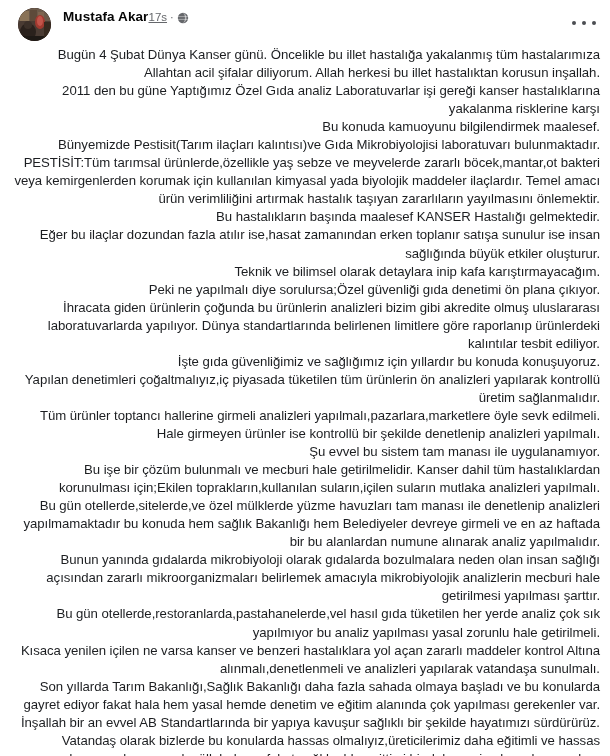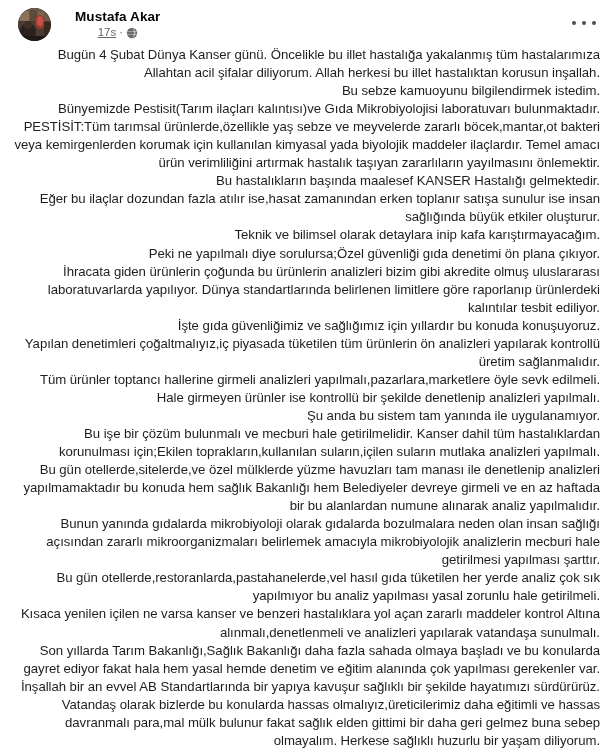--- a/index.html
+++ b/index.html
@@ -34,26 +34,25 @@
     width: 33px;
     height: 33px;
     border-radius: 50%;
     flex: 0 0 33px;
     overflow: hidden;
     position: relative;
     background: #3a2e28;
   }
   .avatar svg { display: block; }
   .header-text {
-    margin-left: 24px;
+    margin-left: 12px;
     display: flex;
-    flex-direction: column;
+    flex-direction: row;
     justify-content: flex-start;
     padding-top: 1px;
-    align-items: center;
   }
   .author-name {
     font-size: 13.5px;
     font-weight: bold;
     color: #050505;
     line-height: 15px;
     letter-spacing: 0.1px;
     white-space: nowrap;
   }
   .meta-row {
@@ -157,33 +156,34 @@
 
     <div class="more-menu">
       <span></span>
       <span></span>
       <span></span>
     </div>
   </div>
 
   <div class="post-body">
     <p>Bugün 4 Şubat Dünya Kanser günü. Öncelikle bu illet hastalığa yakalanmış tüm hastalarımıza Allahtan acil şifalar diliyorum. Allah herkesi bu illet hastalıktan korusun inşallah.</p>
-    <p>Bu sebze kamuoyunu bilgilendirmek istedim.</p>
+    <p>2011 den bu güne Yaptığımız Özel Gıda analiz Laboratuvarlar  işi  gereği kanser hastalıklarına yakalanma risklerine karşı</p>
+    <p>Bu konuda kamuoyunu bilgilendirmek maalesef.</p>
     <p>Bünyemizde Pestisit(Tarım ilaçları kalıntısı)ve Gıda Mikrobiyolojisi laboratuvarı bulunmaktadır.</p>
     <p>PESTİSİT:Tüm tarımsal ürünlerde,özellikle yaş sebze ve meyvelerde zararlı böcek,mantar,ot bakteri veya kemirgenlerden korumak için kullanılan kimyasal yada biyolojik maddeler ilaçlardır. Temel amacı ürün verimliliğini artırmak hastalık taşıyan zararlıların yayılmasını önlemektir.</p>
     <p>Bu hastalıkların başında maalesef KANSER Hastalığı gelmektedir.</p>
     <p>Eğer bu ilaçlar dozundan fazla atılır ise,hasat zamanından erken toplanır satışa sunulur ise insan sağlığında büyük etkiler oluşturur.</p>
     <p>Teknik ve bilimsel olarak detaylara inip kafa karıştırmayacağım.</p>
     <p>Peki ne yapılmalı diye sorulursa;Özel güvenliği gıda denetimi ön plana çıkıyor.</p>
     <p>İhracata giden ürünlerin çoğunda bu ürünlerin analizleri bizim gibi akredite olmuş uluslararası laboratuvarlarda yapılıyor. Dünya standartlarında belirlenen limitlere göre raporlanıp ürünlerdeki kalıntılar tesbit ediliyor.</p>
     <p>İşte gıda güvenliğimiz ve sağlığımız için yıllardır bu konuda konuşuyoruz.</p>
     <p>Yapılan denetimleri çoğaltmalıyız,iç piyasada tüketilen tüm ürünlerin ön analizleri yapılarak kontrollü üretim sağlanmalıdır.</p>
     <p>Tüm ürünler toptancı hallerine girmeli analizleri yapılmalı,pazarlara,marketlere öyle sevk edilmeli.</p>
     <p>Hale girmeyen ürünler ise kontrollü bir şekilde denetlenip analizleri yapılmalı.</p>
-    <p>Şu anda bu sistem tam yanında ile uygulanamıyor.</p>
+    <p>Şu evvel bu sistem tam manası ile uygulanamıyor.</p>
     <p>Bu işe bir çözüm bulunmalı ve mecburi hale getirilmelidir. Kanser dahil tüm hastalıklardan korunulması için;Ekilen toprakların,kullanılan suların,içilen suların mutlaka analizleri yapılmalı.</p>
     <p>Bu gün otellerde,sitelerde,ve özel mülklerde yüzme havuzları tam manası ile denetlenip analizleri yapılmamaktadır bu konuda hem sağlık Bakanlığı hem Belediyeler devreye girmeli ve en az haftada bir bu alanlardan numune alınarak analiz yapılmalıdır.</p>
     <p>Bunun yanında gıdalarda mikrobiyoloji olarak gıdalarda bozulmalara neden olan insan sağlığı açısından zararlı mikroorganizmaları belirlemek amacıyla mikrobiyolojik analizlerin mecburi hale getirilmesi yapılması şarttır.</p>
     <p>Bu gün otellerde,restoranlarda,pastahanelerde,vel hasıl gıda tüketilen her yerde analiz çok sık yapılmıyor bu analiz yapılması yasal zorunlu hale getirilmeli.</p>
     <p>Kısaca yenilen içilen ne varsa kanser ve benzeri hastalıklara yol açan zararlı maddeler kontrol Altına alınmalı,denetlenmeli ve analizleri yapılarak vatandaşa sunulmalı.</p>
     <p>Son yıllarda Tarım Bakanlığı,Sağlık Bakanlığı daha fazla sahada olmaya başladı ve bu konularda gayret ediyor fakat hala hem yasal hemde denetim ve eğitim alanında çok yapılması gerekenler var. İnşallah bir an evvel AB Standartlarında bir yapıya kavuşur sağlıklı bir şekilde hayatımızı sürdürürüz. Vatandaş olarak bizlerde bu konularda hassas olmalıyız,üreticilerimiz daha eğitimli ve hassas davranmalı para,mal mülk bulunur fakat sağlık elden gittimi bir daha geri gelmez buna sebep olmayalım. Herkese sağlıklı huzurlu bir yaşam diliyorum.</p>
 
   </div>
 
 </div>

